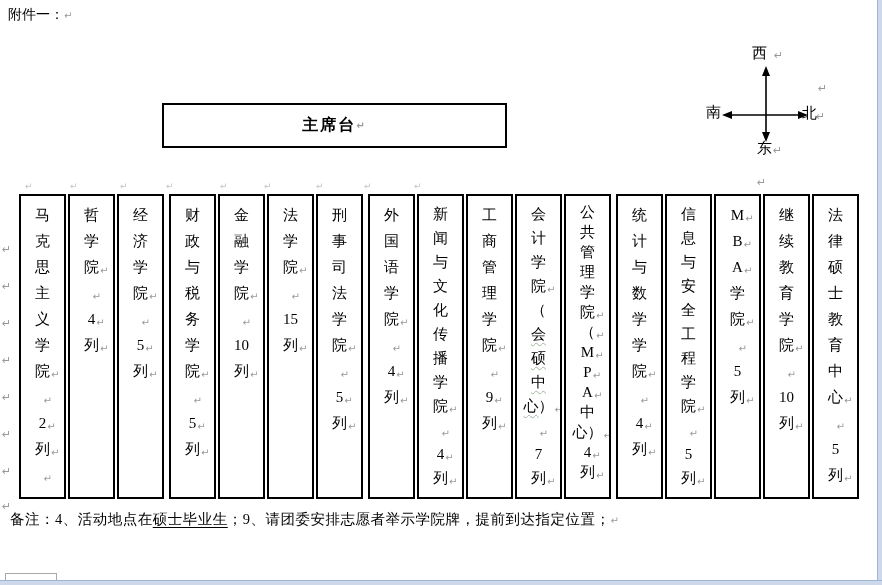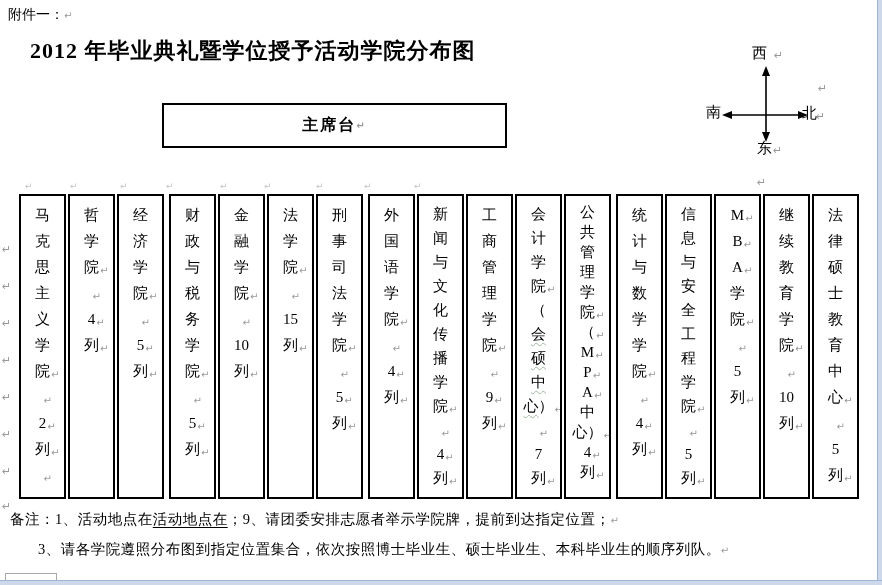--- a/index.html
+++ b/index.html
@@ -33,21 +33,20 @@
   .edge-right{position:absolute;right:0;top:0;width:4px;height:585px;background:#cdd9ea;border-left:1px solid #9db8d6;}
   .edge-bottom{position:absolute;left:0;bottom:0;width:882px;height:4px;background:#cdd9ea;border-top:1px solid #9db8d6;}
 </style>
 </head>
 <body>
 
 <div id="page">
 
   <div class="attach"><span>附件一：</span><span class="pmark">↵</span></div>
 
-  <div class="title">2012 年毕业典礼暨学位授予活动学院分布图</div>
 
   <div class="podium">
       <span>主席台</span>
       <span class="pmark">↵</span>
     </div>
 
   <div class="compass">
     <span class="c-label" style="left:62px;top:4px;">西</span>
     <span class="c-label" style="left:16px;top:63px;">南</span>
     <span class="c-label" style="left:112px;top:64px;">北</span>
@@ -287,23 +286,22 @@
         <div class="cline" style="line-height: 26px; height: 26px;"><span>中</span></div>
         <div class="cline" style="line-height: 26px; height: 26px;"><span>心</span><span class="pmark">↵</span></div>
         <div class="cline" style="line-height: 26px; height: 26px;">
           <span class="pmark">↵</span>
         </div>
         <div class="cline" style="line-height: 26px; height: 26px;"><span>5</span></div>
         <div class="cline" style="line-height: 26px; height: 26px;"><span>列</span><span class="pmark">↵</span></div>
       </div>
     </div>
 
-  <div class="note1"><span>备注：1、活动地点在</span><span class="u">活动地点在</span><span>；9、请团委安排志愿者举示学院牌，提前到达指定位置；</span><span class="pmark">↵</span></div>
-
-  <div class="note2"><span>3、请各学院遵照分布图到指定位置集合，依次按照博士毕业生、硕士毕业生、本科毕业生的顺序列队。</span><span class="pmark">↵</span></div>
+  <div class="note1"><span>备注：4、活动地点在</span><span class="u">硕士毕业生</span><span>；9、请团委安排志愿者举示学院牌，提前到达指定位置；</span><span class="pmark">↵</span></div>
+
 
   <div class="partial-box"></div>
   <div class="edge-right"></div>
   <div class="edge-bottom"></div>
 
 <span class="pm-abs" style="left: 2px; top: 243px;">↵</span>
     <span class="pm-abs" style="left: 2px; top: 280px;">↵</span>
     <span class="pm-abs" style="left: 2px; top: 317px;">↵</span>
     <span class="pm-abs" style="left: 2px; top: 354px;">↵</span>
     <span class="pm-abs" style="left: 2px; top: 391px;">↵</span>

